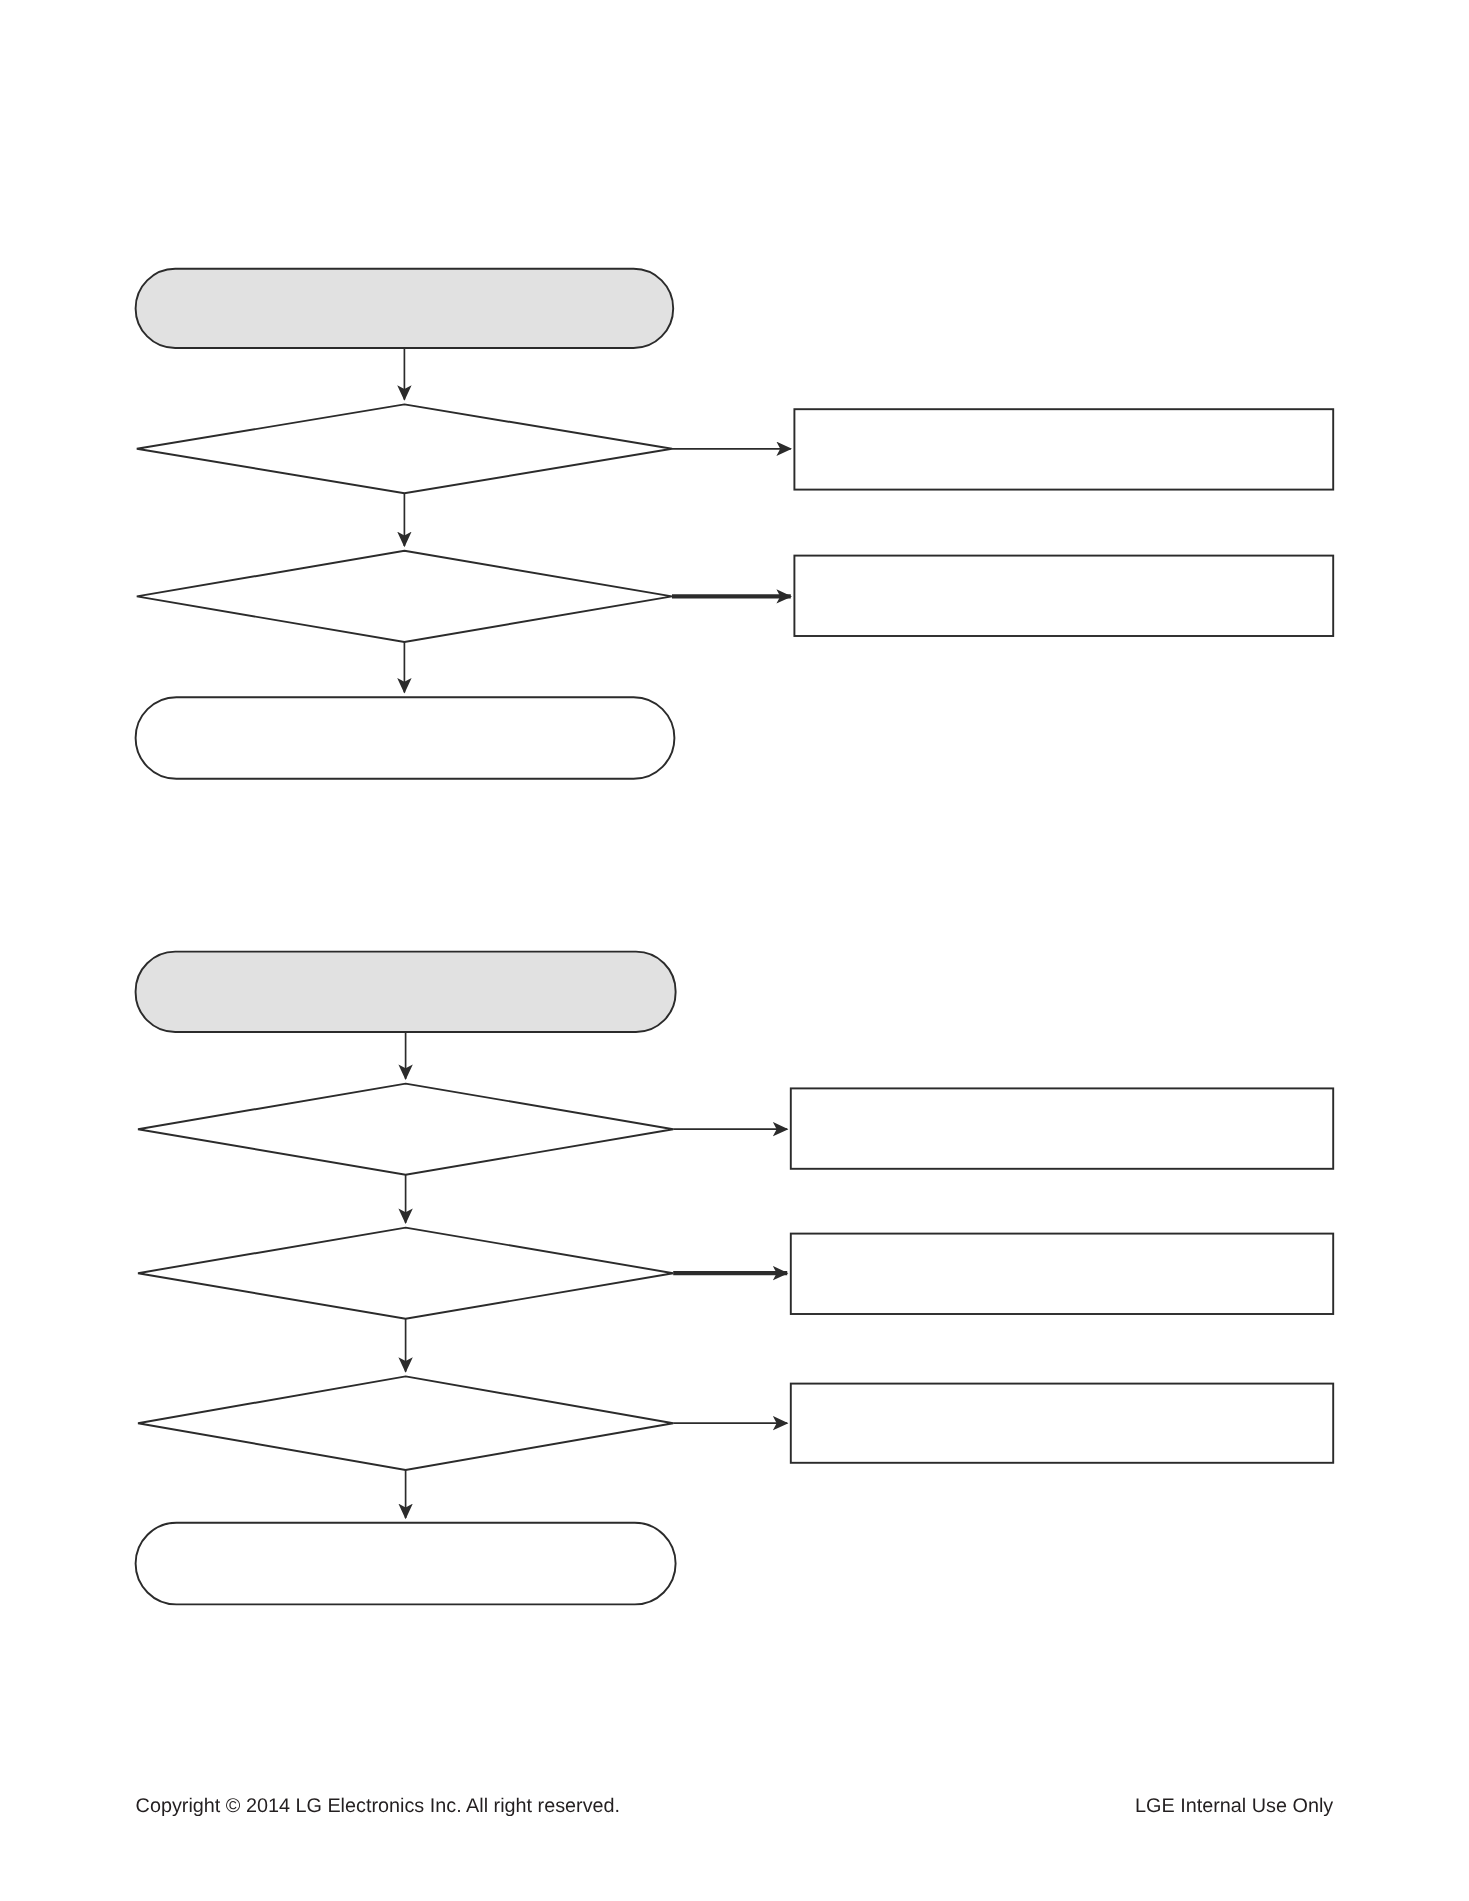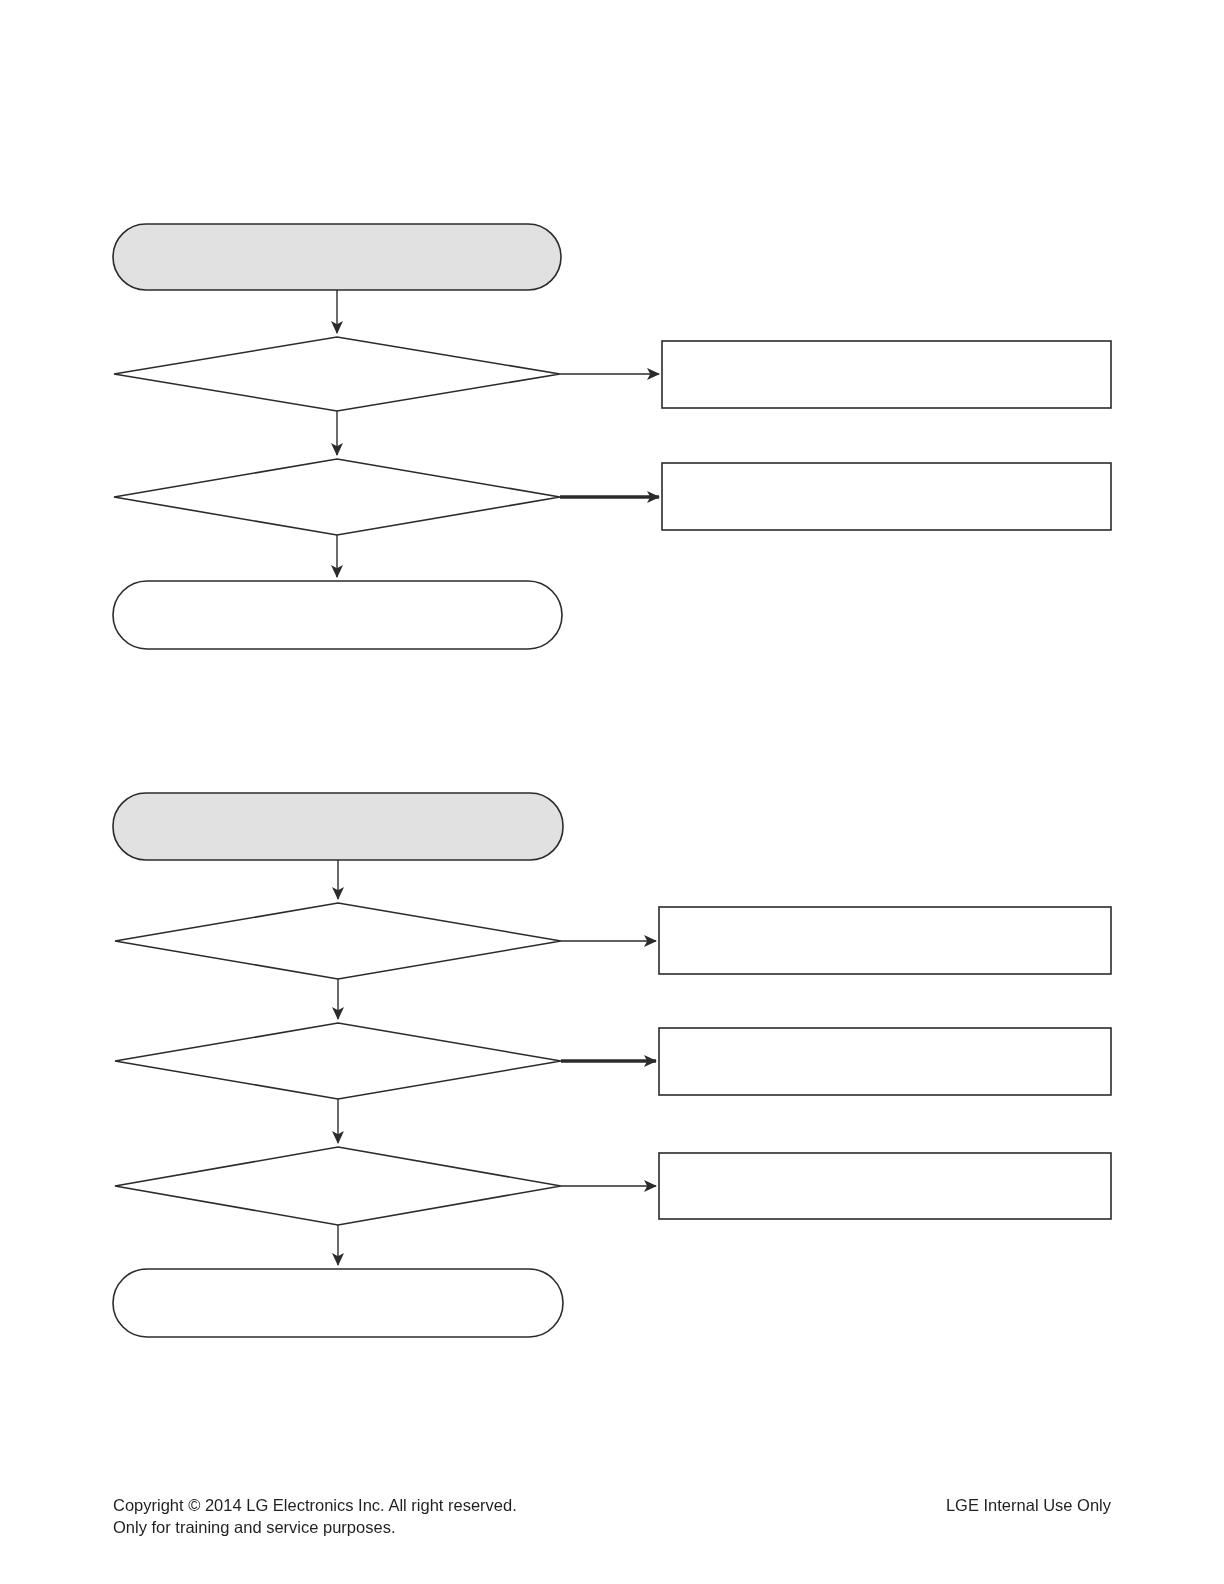--- a/index.html
+++ b/index.html
@@ -78,17 +78,16 @@
     <polygon class="shape" points="338,1147 561,1186 338,1225 115,1186" fill="#ffffff"></polygon>
     <line class="ln" x1="561" y1="1186" x2="656" y2="1186" marker-end="url(#arrow)"></line>
     <rect class="shape" x="659" y="1153" width="452" height="66" fill="#ffffff"></rect>
 
     <line class="ln" x1="338" y1="1225" x2="338" y2="1265" marker-end="url(#arrow)"></line>
     <rect class="shape" x="113" y="1269" width="450" height="68" rx="34" fill="#ffffff"></rect>
   </svg>
 
   <div class="footer-left">
     <div>Copyright © 2014 LG Electronics Inc. All right reserved.</div>
-    <div>Only for training and service purposes.</div>
   </div>
   <div class="footer-right">LGE Internal Use Only</div>
 
 </div>
 
 </body></html>

